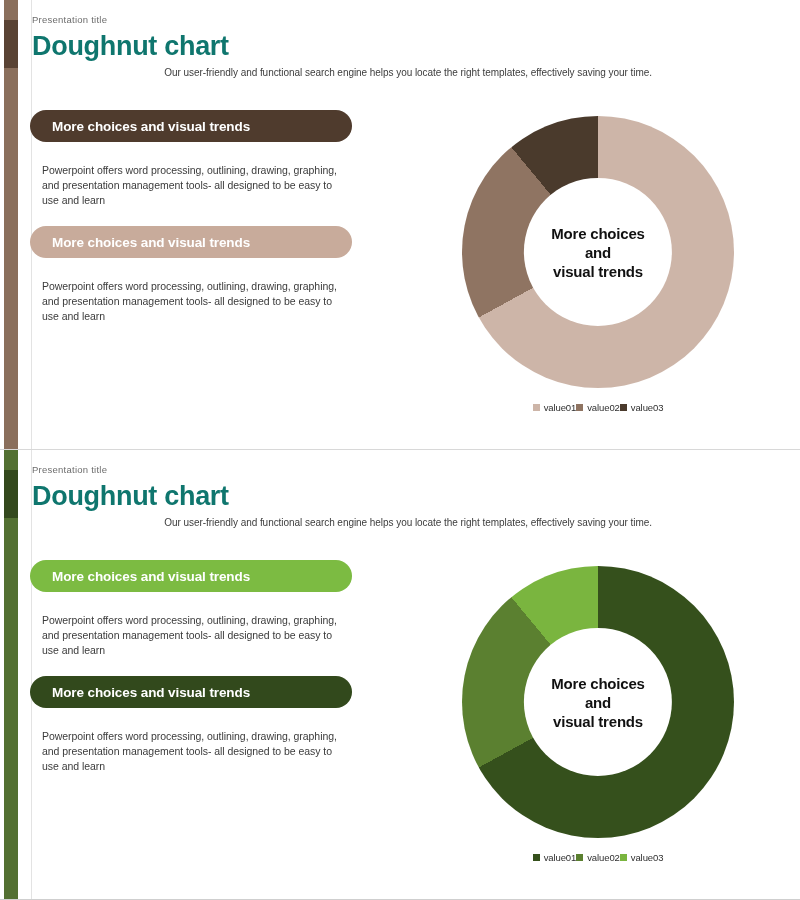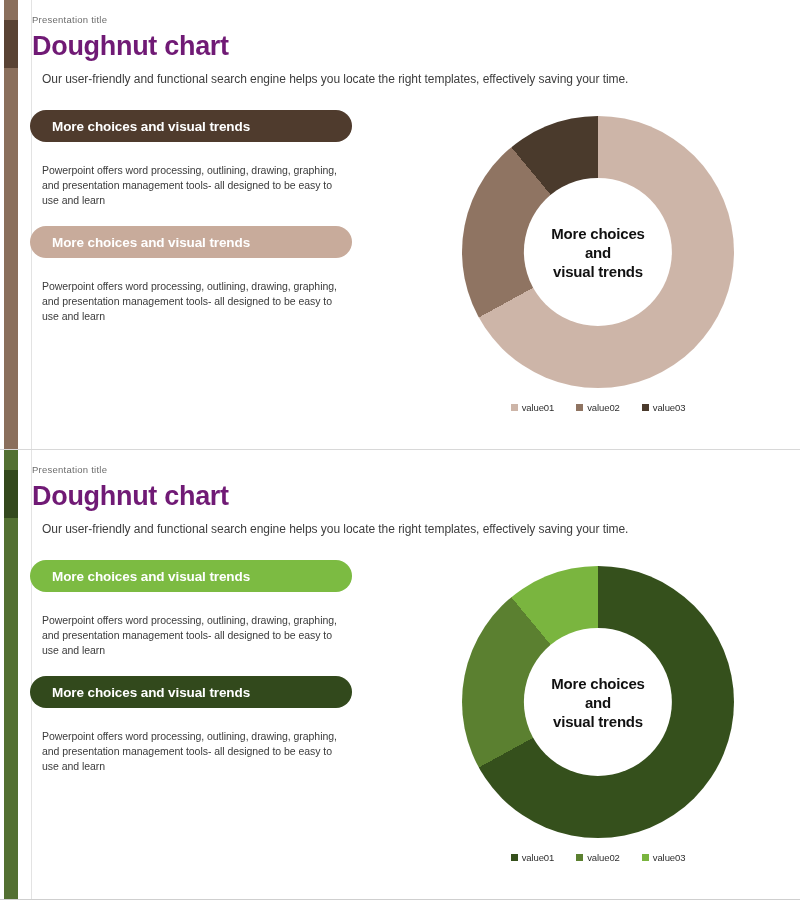--- a/index.html
+++ b/index.html
@@ -56,31 +56,32 @@
   .eyebrow {
     font-size: 9.5px;
     color: #6d6d6d;
     letter-spacing: .25px;
     margin: 0 0 4px 0;
     line-height: 12px;
   }
   .slide-title {
     font-size: 27px;
     font-weight: bold;
-    color: #701a75;
+    color: #0f766e;
     letter-spacing: -0.3px;
     margin: 0 0 4px 0;
     line-height: 32px;
   }
   .subtitle {
-    font-size: 12px;
+    font-size: 10px;
     color: #3d3d3d;
-    margin: 10px;
+    margin: 0;
     line-height: 14px;
     letter-spacing: -0.05px;
+    text-align: right;
   }
 
   
   .content-left { position: absolute; left: 30px; top: 110px; width: 330px; }
   .block { margin-bottom: 18px; }
   .pill {
     height: 32px;
     border-radius: 16px;
     display: flex;
     align-items: center;
@@ -136,21 +137,20 @@
     color: #111111;
     line-height: 19px;
     white-space: pre-line;
     letter-spacing: -0.2px;
   }
 
   .legend {
     display: flex;
     justify-content: center;
     align-items: center;
-    gap: 22px;
     margin-top: 14px;
   }
   .legend-item { display: flex; align-items: center; gap: 4px; }
   .legend-swatch { width: 7px; height: 7px; display: inline-block; }
   .legend-label { font-size: 9.5px; color: #2f2f2f; letter-spacing: -0.1px; }
 </style>
 </head>
 <body>
 
 <div class="deck">

